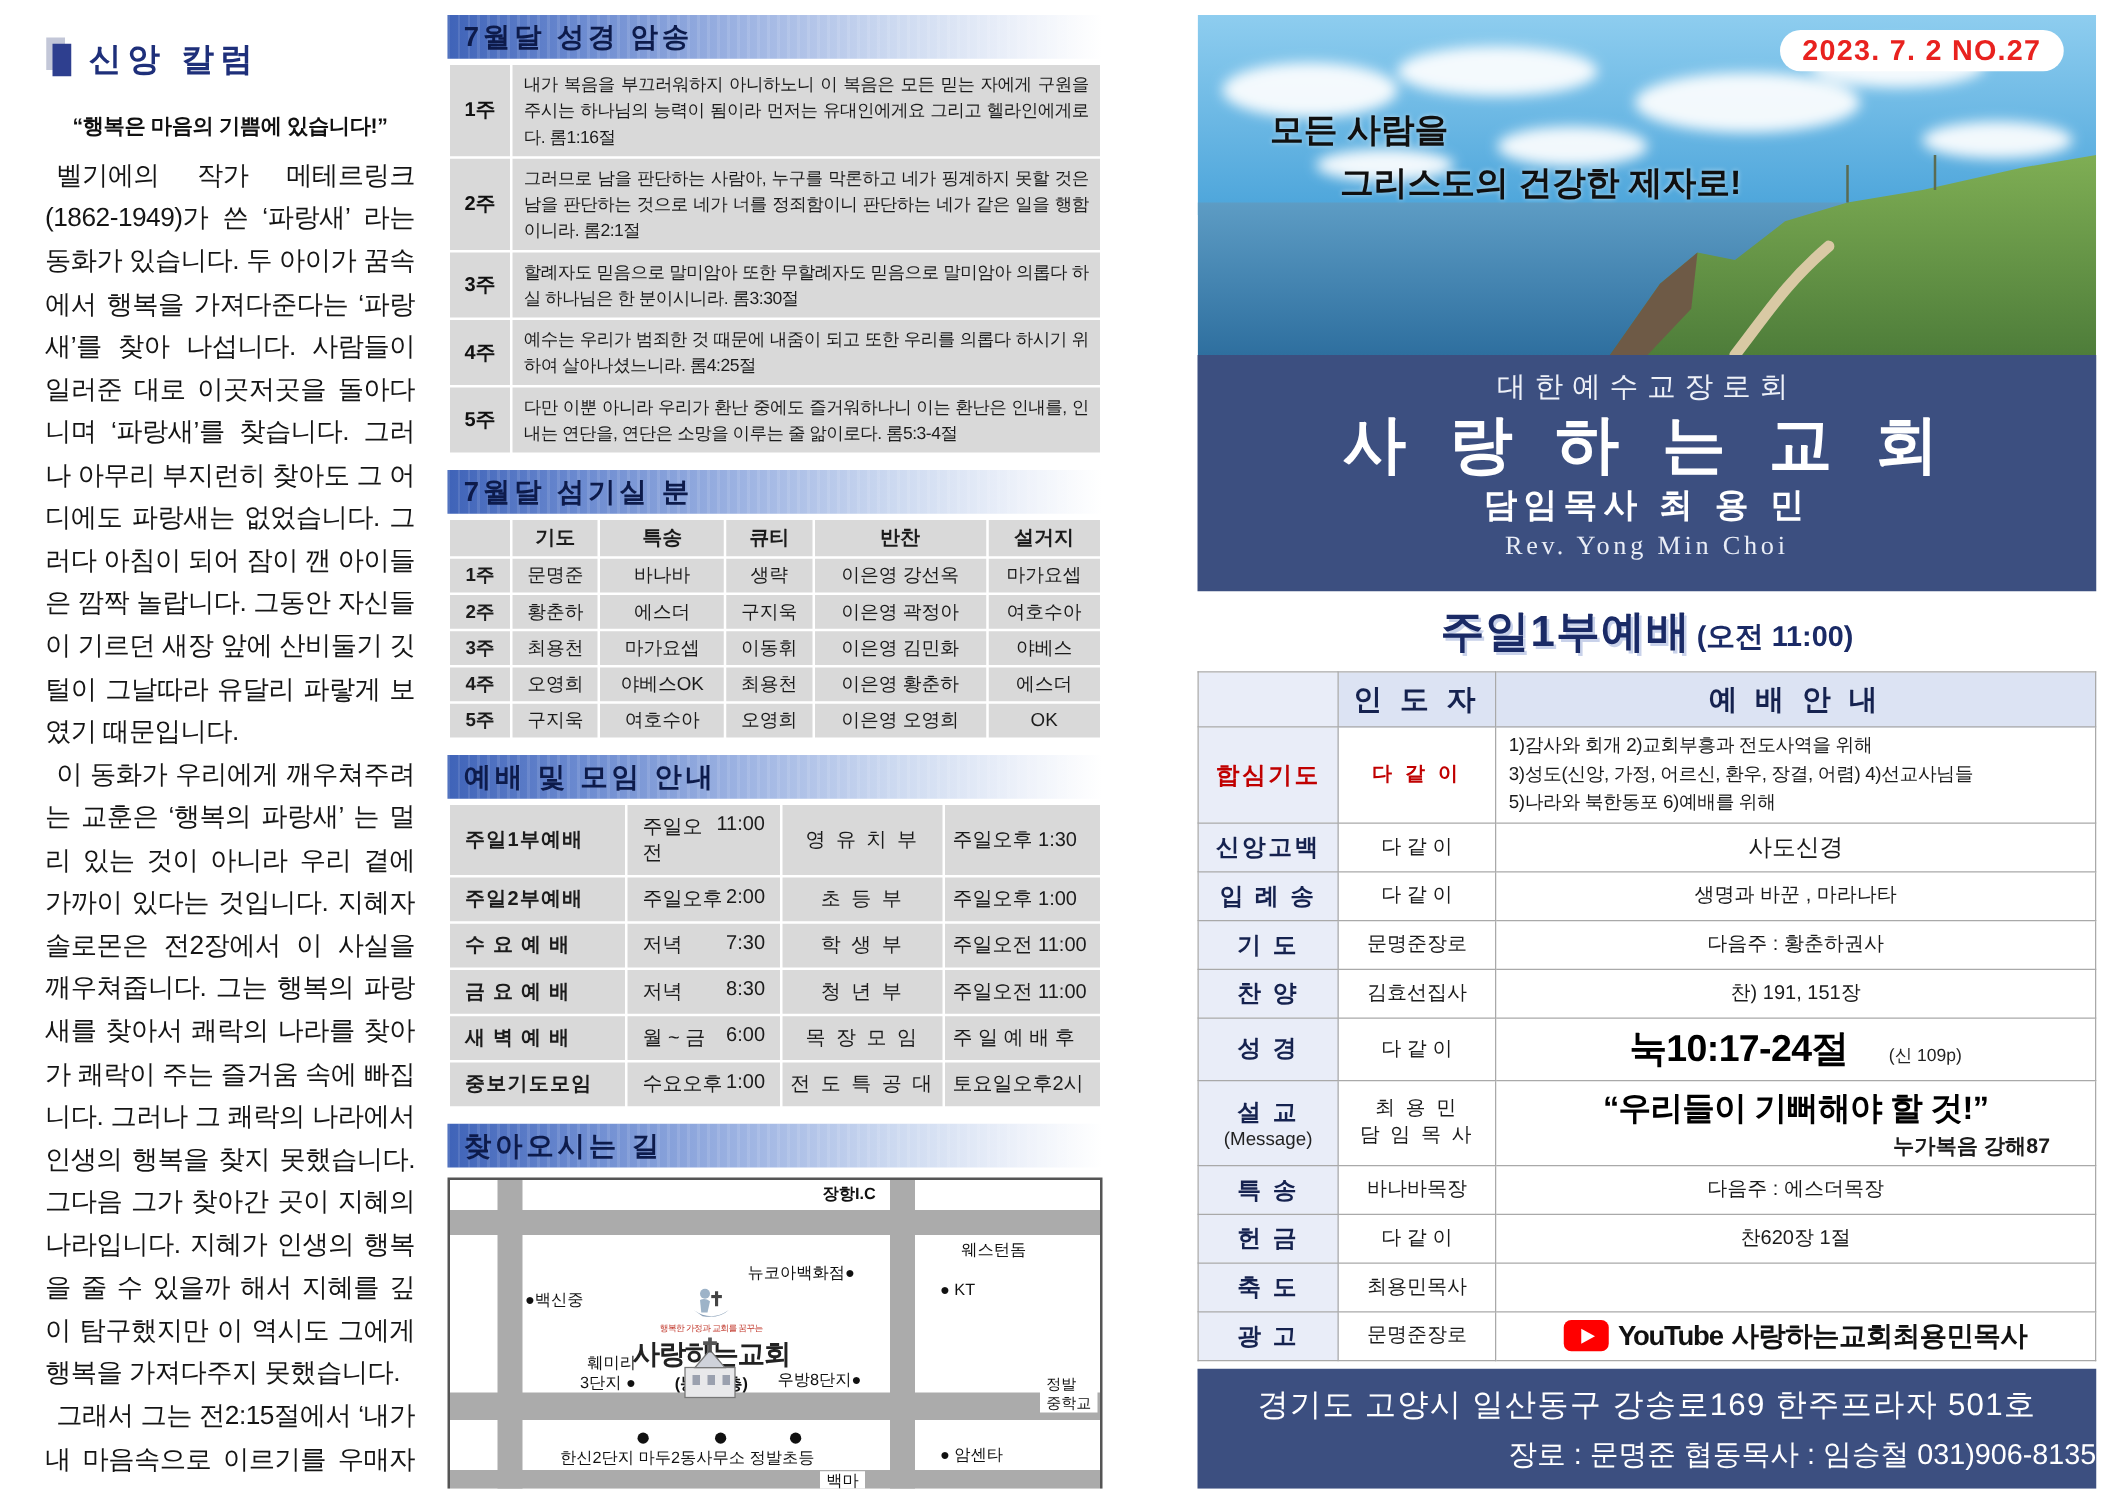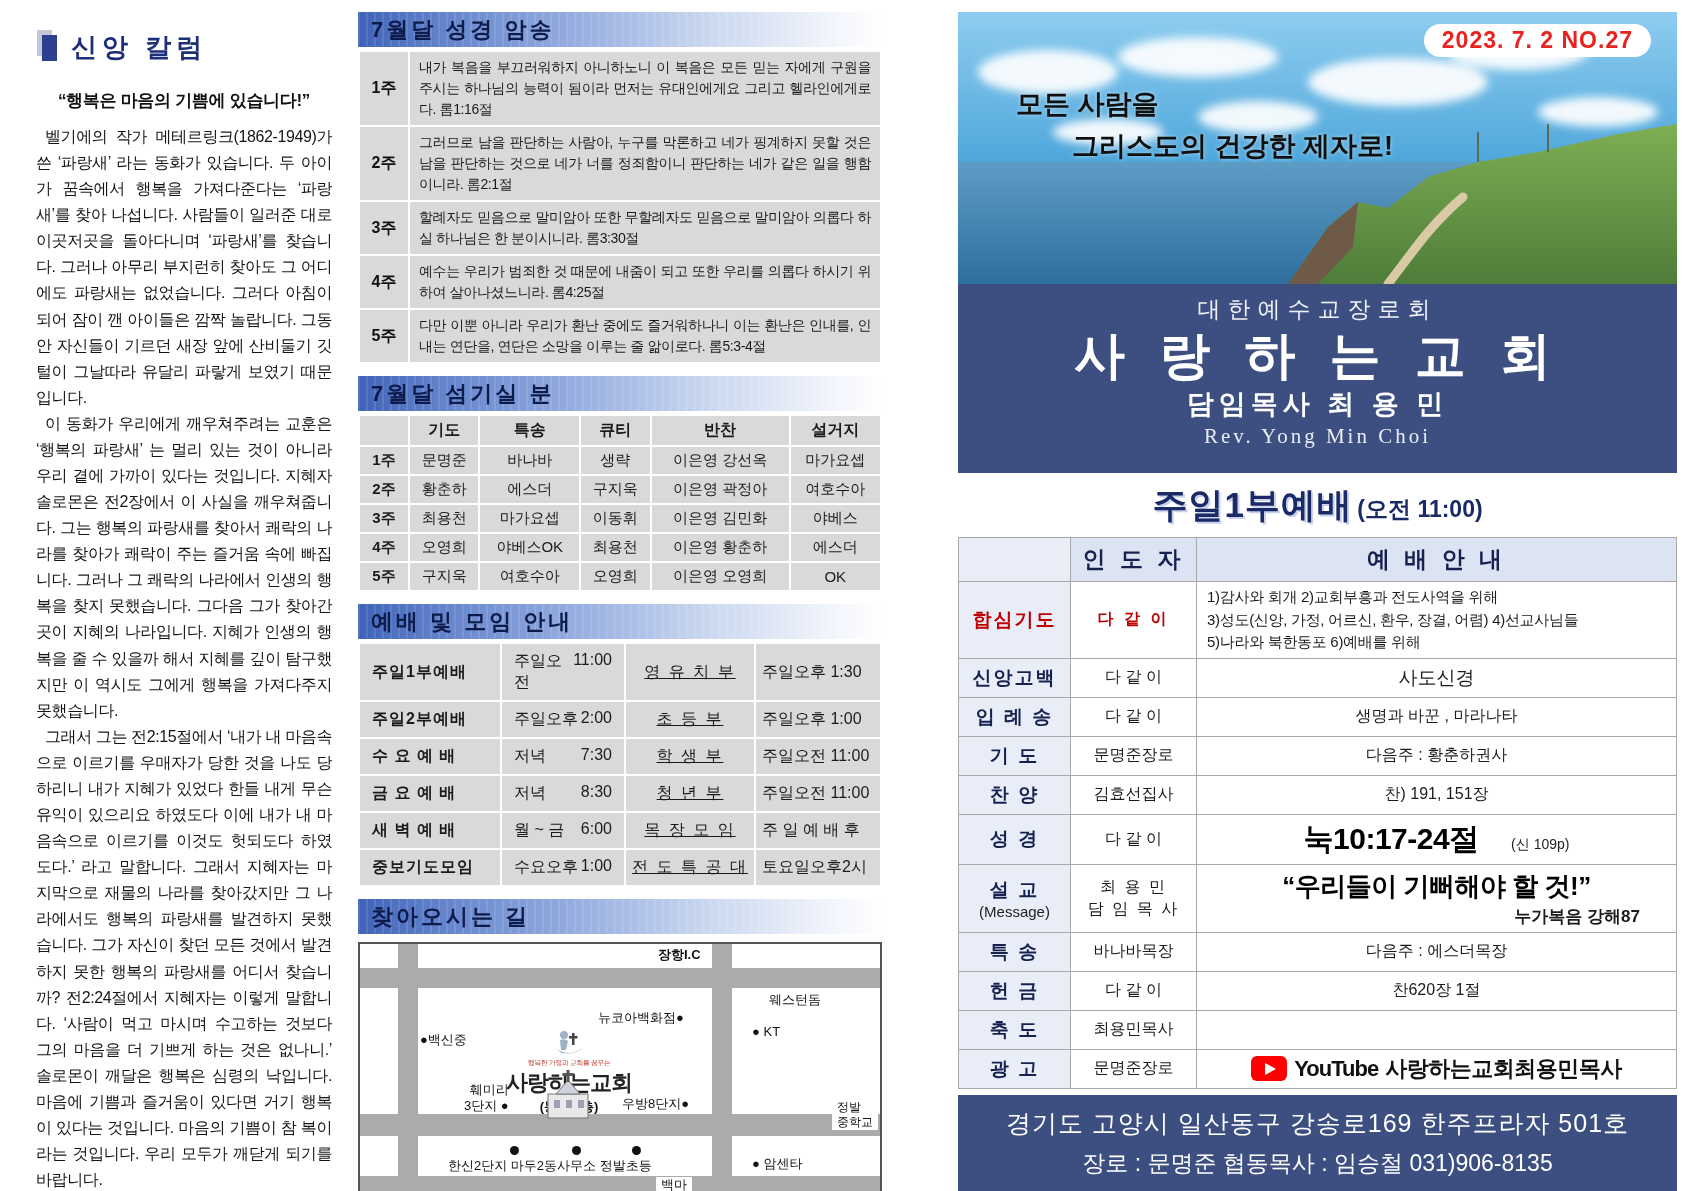--- a/index.html
+++ b/index.html
@@ -5,42 +5,42 @@
   * { margin:0; padding:0; box-sizing:border-box; }
   body { background:#ffffff; font-family:"Liberation Sans", sans-serif; }
   .page { position:relative; width:1684px; height:1191px; background:#fff; overflow:hidden; }
 
   
   .col-left { position:absolute; left:36px; top:30px; width:296px; }
   .faith-title { display:flex; align-items:center; margin-bottom:24px; }
   .faith-bullet { width:15px; height:26px; background:#2e3f8f; box-shadow:-5px -5px 0 #c3c7d8; margin-left:6px; }
   .faith-title-text { margin-left:14px; font-size:26px; font-weight:bold; color:#1e2f7a; letter-spacing:5px; }
   .article-title { text-align:center; font-weight:bold; font-size:17px; color:#111; margin-bottom:12px; letter-spacing:-0.3px; }
-  .article p { font-size:16px; line-height:1.63; text-align:justify; color:#151515; text-indent:9px; letter-spacing:-0.4px; }
+  .article p { font-size:21px; line-height:1.63; text-align:justify; color:#151515; text-indent:9px; letter-spacing:-0.4px; }
 
   
   .col-mid { position:absolute; left:358px; top:12px; width:524px; }
   .sec-header {
     height:35px; display:flex; align-items:center; padding-left:13px;
     font-size:22px; font-weight:bold; color:#0d1b4b; letter-spacing:3px;
     background:
       repeating-linear-gradient(90deg, rgba(255,255,255,.10) 0 2px, rgba(0,0,0,0) 2px 8px),
       linear-gradient(90deg, #3f63b8 0%, #6b8ad0 20%, #9db3e2 45%, #ccd9f0 68%, #eef2fa 88%, #ffffff 100%);
   }
   table.gray { width:100%; border-collapse:separate; border-spacing:2px; margin-top:3px; }
   table.gray td { background:#d9d9d9; vertical-align:middle; }
   td.week { width:48px; text-align:center; font-weight:bold; font-size:16px; color:#111; }
   td.verse { font-size:14px; line-height:1.5; text-align:justify; padding:5px 9px; color:#1b1b1b; letter-spacing:-0.4px; }
   .mid-gap { height:12px; }
   table.serve td { text-align:center; font-size:15px; padding:4px 2px; color:#1b1b1b; }
   table.serve td.hd { font-weight:bold; font-size:16px; background:#d9d9d9; }
   table.sched td { font-size:16px; padding:7px 6px; color:#1b1b1b; }
   td.sname { width:140px; font-weight:bold; letter-spacing:1px; padding-left:12px !important; font-size:17px; }
   td.stime { width:122px; } .stime-in { display:flex; justify-content:space-between; padding:0 6px; }
-  td.sgroup { width:128px; text-align:center; letter-spacing:2px;text-decoration:underline; }
+  td.sgroup { width:128px; text-align:center; letter-spacing:2px; }
   td.sgtime { text-align:left; }
 
   
   .map { position:relative; margin-top:8px; height:258px; border:2px solid #555; background:#fff; overflow:hidden; font-size:13px; color:#111; }
   .road { position:absolute; background:#ababab; }
   .map-label { position:absolute; white-space:pre-line; line-height:1.25; }
   .map-dot { position:absolute; width:9px; height:9px; border-radius:50%; background:#111; }
   .church-logo { position:absolute; left:104px; top:84px; width:210px; text-align:center; }
   .church-logo .tiny { font-size:7px; color:#c23a2e; letter-spacing:-0.5px; }
   .church-logo .big { font-size:22px; font-weight:bold; letter-spacing:-1px; color:#222; }
@@ -79,21 +79,21 @@
   .leader-2l { line-height:1.4; letter-spacing:2px; }
   .olabel .sub { display:block; font-size:15px; font-weight:normal; letter-spacing:0; color:#222; }
   .yt-wrap { display:flex; align-items:center; justify-content:center; gap:7px; }
   .yt-play { position:relative; width:36px; height:25px; background:#f00; border-radius:6px; display:inline-block; }
   .yt-play::after { content:""; position:absolute; left:14px; top:6.5px; border-left:11px solid #fff; border-top:6px solid transparent; border-bottom:6px solid transparent; }
   .yt-word { font-size:22px; font-weight:bold; letter-spacing:-1px; color:#111; }
   .yt-channel { font-size:22px; font-weight:bold; color:#111; letter-spacing:-0.5px; }
 
   .footer { background:#3c4f80; color:#fff; text-align:center; margin-top:6px; padding:12px 0 14px; }
   .footer .addr { font-size:25px; letter-spacing:1px; }
-  .footer .contacts { font-size:23px; margin-top:8px; }
+  .footer .contacts { font-size:23px; margin-top:8px;text-align:right; }
   .footer .url { font-size:33px; font-weight:bold; letter-spacing:1px; margin-top:6px; }
 </style>
 </head>
 <body>
 
 <div class="page">
 
   <div class="col-left">
     <div class="faith-title">
       <span class="faith-bullet"></span>

